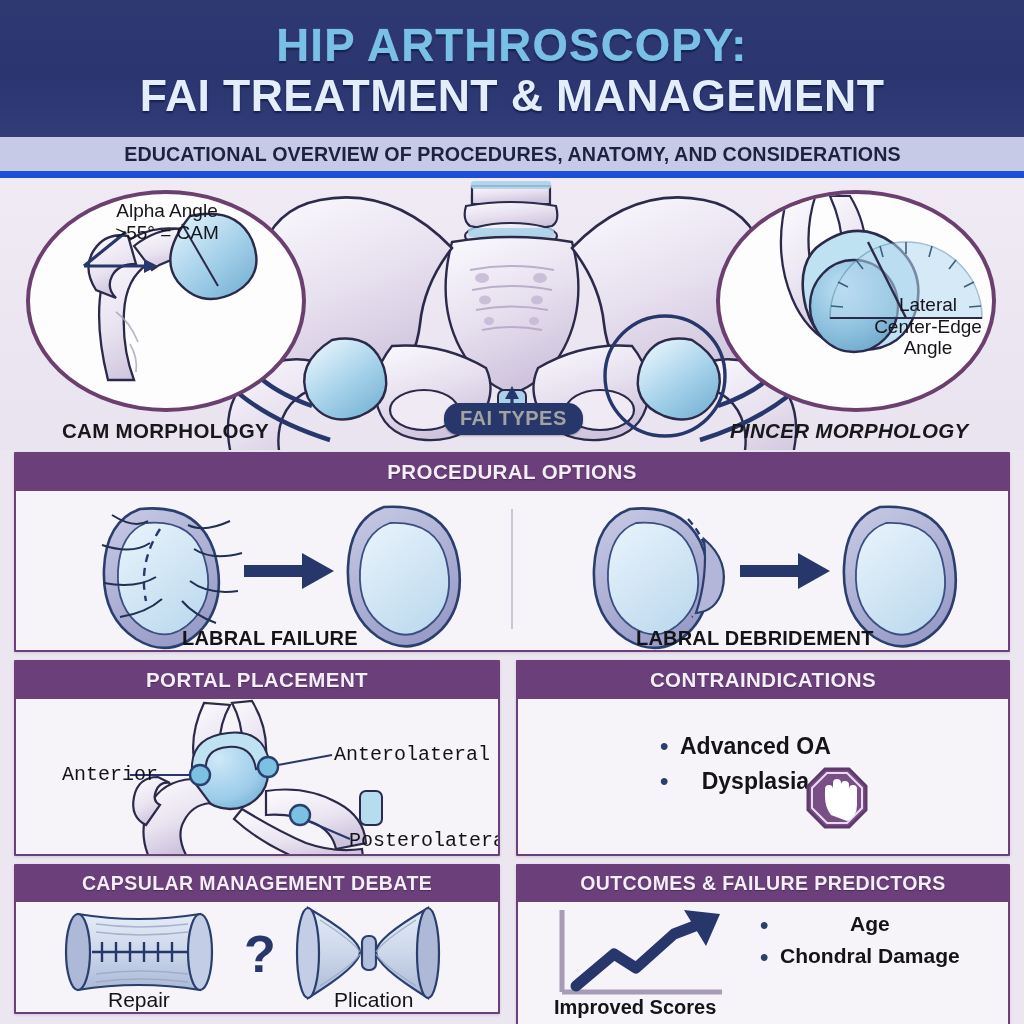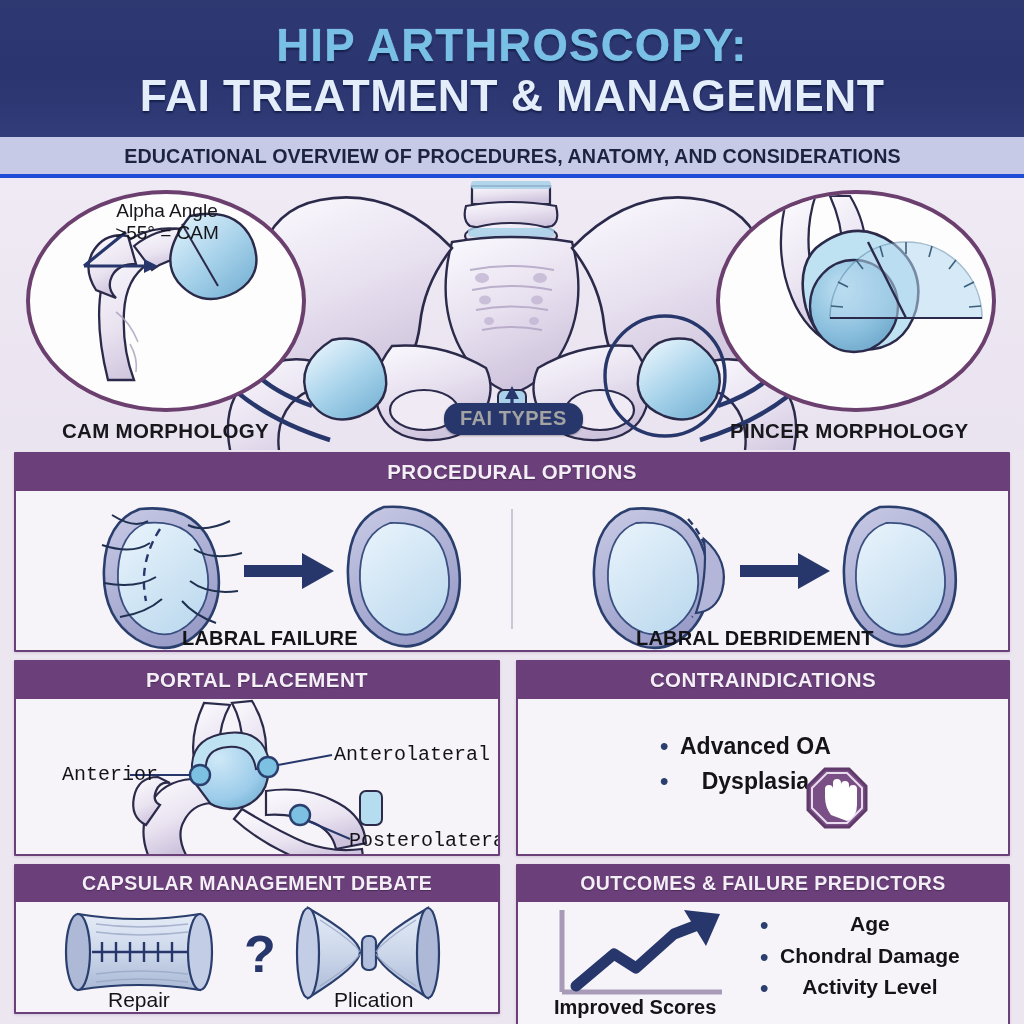--- a/index.html
+++ b/index.html
@@ -29,21 +29,21 @@
   .title-2 {
     font-size: 45px; font-weight: bold; letter-spacing: .4px;
     color: #e4eefa;
     text-shadow: 0 2px 2px rgba(10,20,60,.7);
     line-height: 1.05; margin-top: 2px;
     transform: scaleX(.99);
   }
   .subtitle-band {
     height: 41px; background: #c7cae6;
     display: flex; align-items: center; justify-content: center;
-    border-bottom: 4px solid #1d4ed8;
+    border-bottom: 7px solid #1d4ed8;
   }
   .subtitle {
     font-size: 20.5px; font-weight: bold; letter-spacing: .1px;
     color: #1c2340; transform: scaleX(.96);
   }
 
   
   .hero {
     position: relative; height: 272px; width: 1024px;
     background: linear-gradient(180deg,#efeaf4 0%, #eae3f0 100%);
@@ -287,21 +287,26 @@
             <line x1="236" y1="66" x2="229" y2="75"></line>
           <line x1="118" y1="88" x2="128" y2="93"></line>
             <line x1="254" y1="88" x2="244" y2="93"></line>
           <line x1="111" y1="112" x2="123" y2="113"></line>
             <line x1="261" y1="112" x2="249" y2="113"></line>
         </g>
         <line x1="186" y1="124" x2="148" y2="48" stroke="#2b2a4a" stroke-width="2.4"></line>
       </g>
     </svg>
   </div>
-  <div class="callout-label" style="left:730px;top:241px;">PINCER MORPHOLOGY</div>
+  <div class="anno" style="left:848px;top:116px;width:160px;">
+    <span>Lateral</span><br>
+    <span>Center-Edge</span><br>
+    <span>Angle</span>
+  </div>
+  <div class="callout-label" style="left:730px;top:241px;font-style:italic;">PINCER MORPHOLOGY</div>
 </div>
 
 <div class="fai-badge">FAI TYPES</div>
 
 <div class="panel" style="left:14px;top:452px;width:996px;height:200px;">
   <div class="panel-head">PROCEDURAL OPTIONS</div>
   <div class="panel-body">
     <div class="divider-v" style="left:495px;top:18px;height:120px;"></div>
 
     <svg width="992" height="162" style="position:absolute;left:0;top:0">
@@ -482,16 +487,15 @@
     <svg width="210" height="112" style="position:absolute;left:34px;top:4px;">
       <line x1="10" y1="4" x2="10" y2="86" stroke="#a79bb8" stroke-width="5"></line>
       <line x1="10" y1="86" x2="170" y2="86" stroke="#a79bb8" stroke-width="5"></line>
       <polyline points="24,80 62,48 84,62 122,28 148,18" fill="none" stroke="#27376b" stroke-width="11" stroke-linejoin="round" stroke-linecap="round"></polyline>
       <path d="M132,4 l36,4 l-14,32 z" fill="#27376b"></path>
     </svg>
     <div class="small-cap" style="left:36px;top:94px;font-weight:bold;font-size:20px;">Improved Scores</div>
     <ul class="bullet-list" style="left:240px;top:6px;">
       <li style="font-size:21px;">Age</li>
       <li style="font-size:21px;">Chondral Damage</li>
-      <li style="font-size:21px;">Activity Level</li>
     </ul>
   </div>
 </div>
 
 </body></html>

